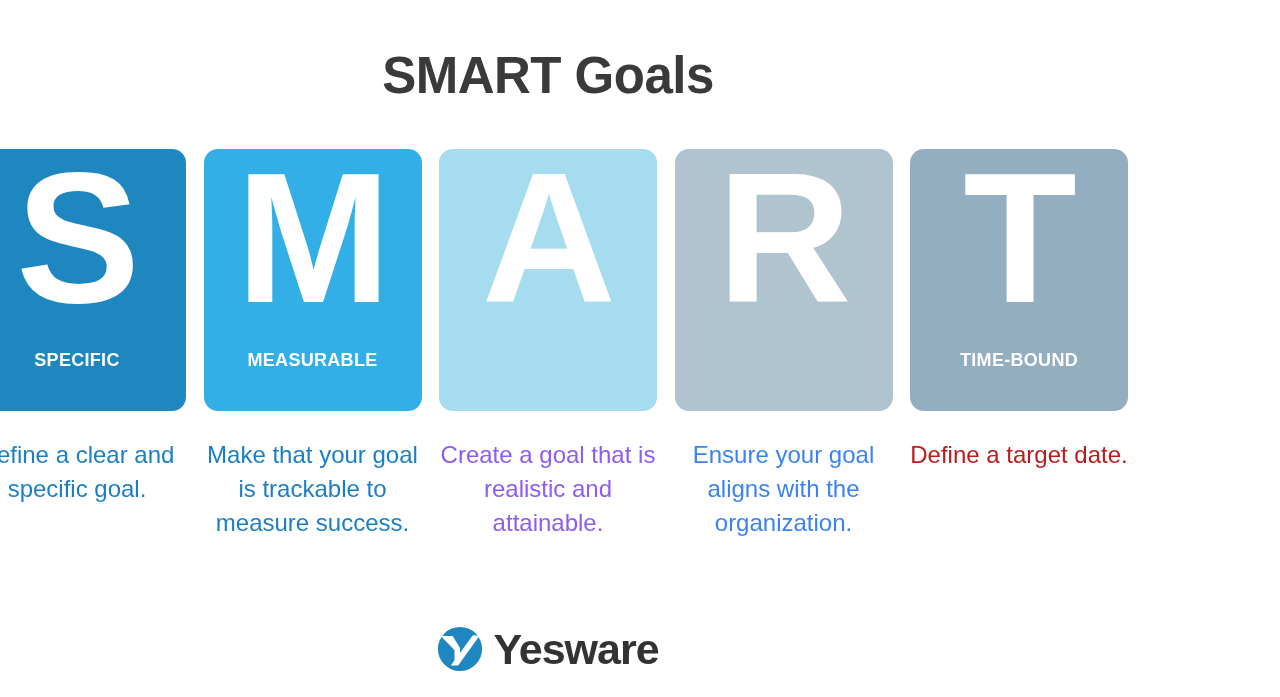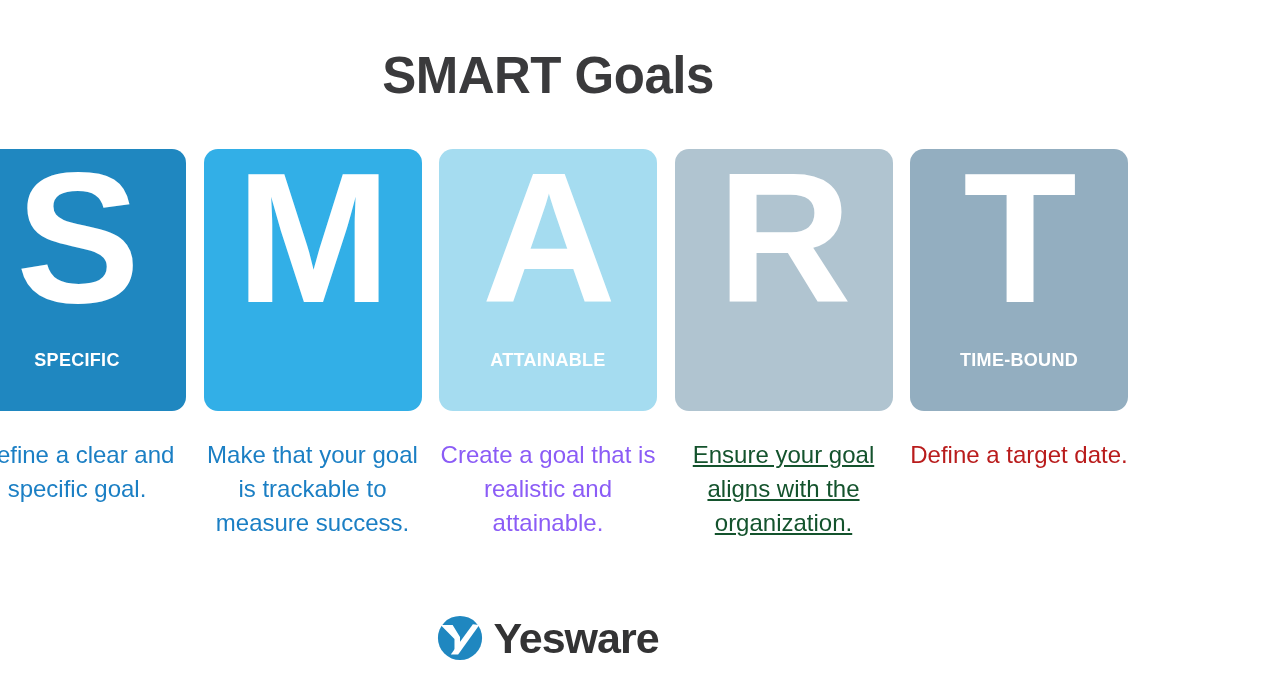--- a/index.html
+++ b/index.html
@@ -88,21 +88,21 @@
     text-align: center;
     font-size: 24px;
     line-height: 1.42;
     color: #1b7fc4;
   }
 
   .brand {
     position: absolute;
     left: 0;
     right: 0;
-    bottom: 36px;
+    bottom: 25px;
     display: flex;
     align-items: center;
     justify-content: center;
     gap: 10px;
   }
 
   .brand-mark { width: 46px; height: 46px; display: block; }
 
   .brand-name {
     font-size: 43px;
@@ -125,37 +125,37 @@
       <div class="card" style="background: rgb(31, 135, 192);">
         <div class="card-letter">S</div>
         <div class="card-label">SPECIFIC</div>
       </div>
       <div class="card-desc" style="color: rgb(27, 127, 196);">Define a clear and specific goal.</div>
     </div>
 
     <div class="card-col">
       <div class="card" style="background: rgb(50, 175, 231);">
         <div class="card-letter">M</div>
+        <div class="card-label">MEASURABLE</div>
       </div>
       <div class="card-desc" style="color: rgb(27, 127, 196);">Make that your goal is trackable to measure success.</div>
     </div>
 
     <div class="card-col">
       <div class="card" style="background: rgb(165, 220, 240);">
         <div class="card-letter">A</div>
-        <div class="card-label">ATTAINABLE</div>
       </div>
       <div class="card-desc" style="color: #8b5cf6;">Create a goal that is realistic and attainable.</div>
     </div>
 
     <div class="card-col">
       <div class="card" style="background: rgb(176, 196, 208);">
         <div class="card-letter">R</div>
       </div>
-      <div class="card-desc" style="color: #14532d; text-decoration: underline;">Ensure your goal aligns with the organization.</div>
+      <div class="card-desc" style="color: #3b82f6;">Ensure your goal aligns with the organization.</div>
     </div>
 
     <div class="card-col">
       <div class="card" style="background: rgb(147, 174, 192);">
         <div class="card-letter">T</div>
         <div class="card-label">TIME-BOUND</div>
       </div>
       <div class="card-desc" style="color: #b91c1c;">Define a target date.</div>
     </div>
 

